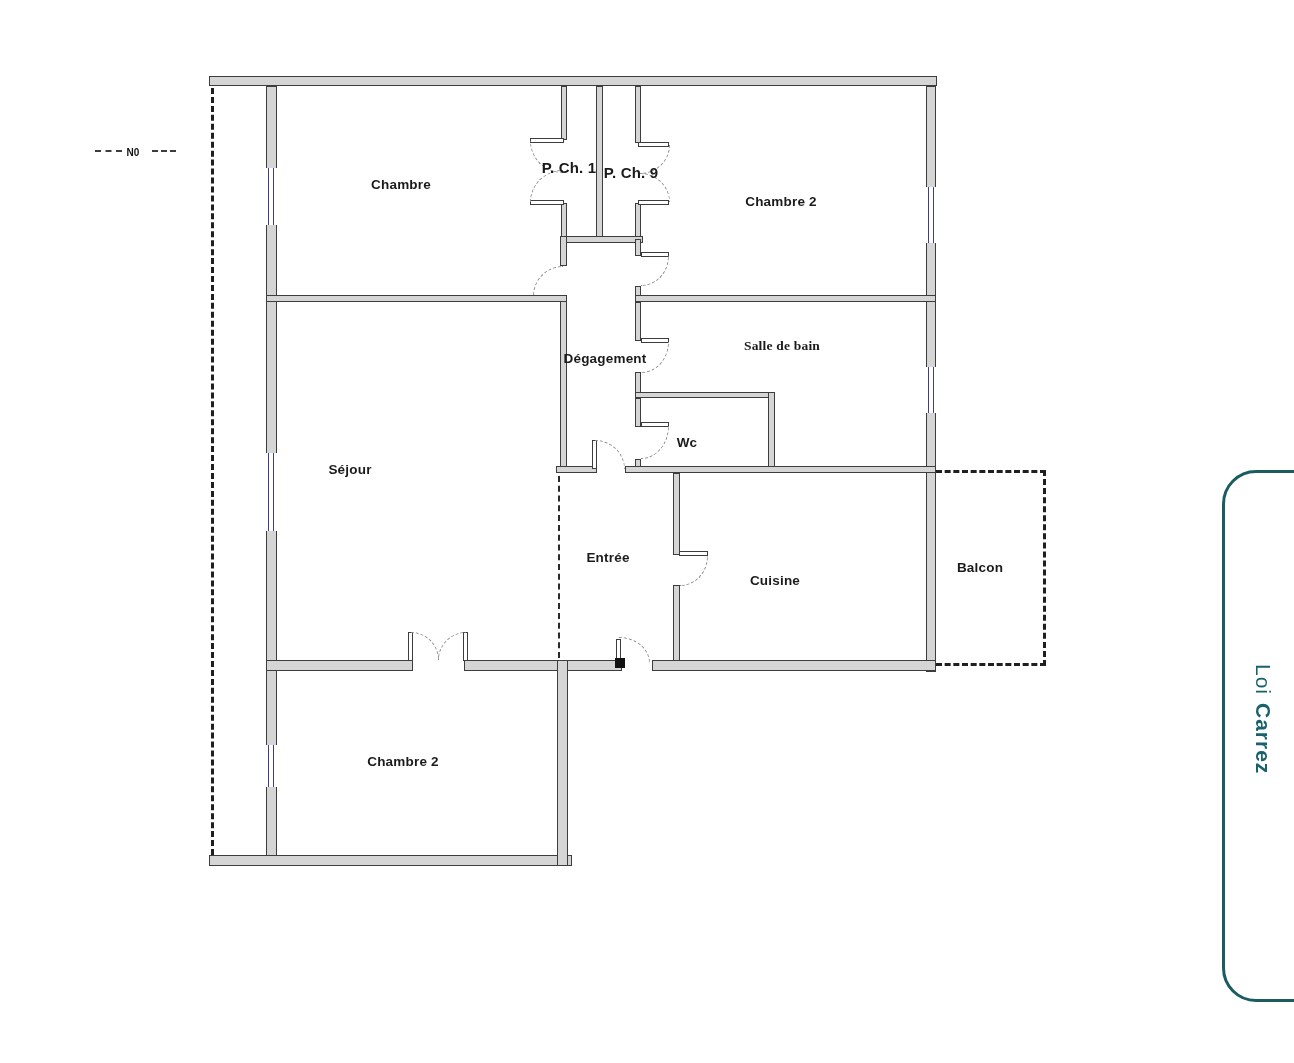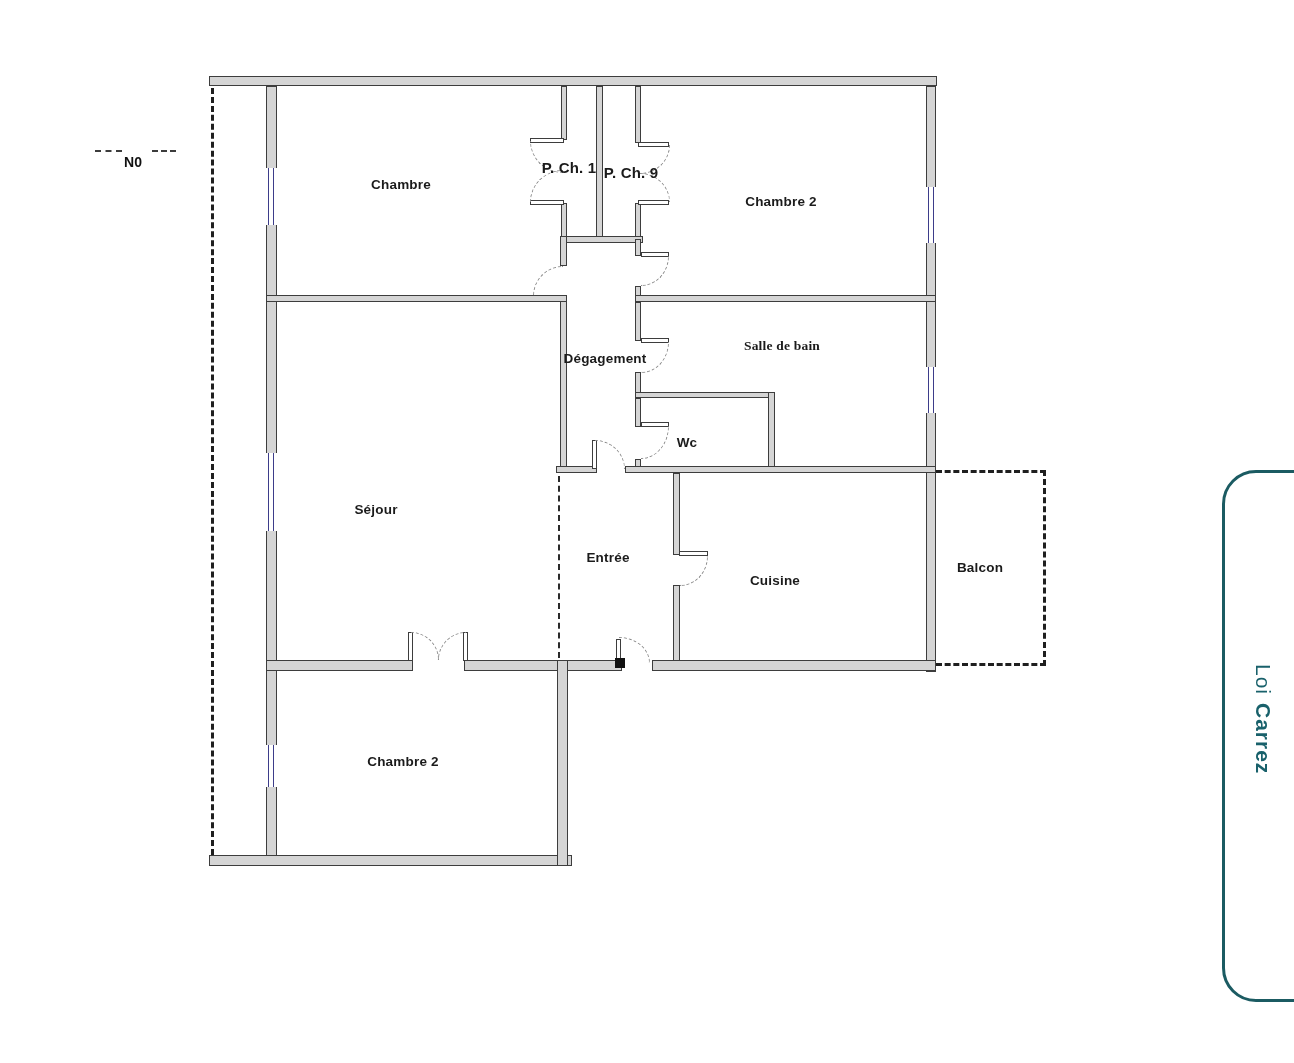--- a/index.html
+++ b/index.html
@@ -15,21 +15,21 @@
   .arc.tl{border-top:1.6px dashed #8c8c8c;border-left:1.6px dashed #8c8c8c;border-top-left-radius:100% 100%;}
   .arc.tr{border-top:1.6px dashed #8c8c8c;border-right:1.6px dashed #8c8c8c;border-top-right-radius:100% 100%;}
   .arc.bl{border-bottom:1.6px dashed #8c8c8c;border-left:1.6px dashed #8c8c8c;border-bottom-left-radius:100% 100%;}
   .arc.br{border-bottom:1.6px dashed #8c8c8c;border-right:1.6px dashed #8c8c8c;border-bottom-right-radius:100% 100%;}
   .dash-v{position:absolute;width:0;border-left:3px dashed #1f1f1f;}
   .dash-v.thin{border-left:2.5px dashed #2a2a2a;}
   .dash-h{position:absolute;height:0;border-top:3px dashed #1f1f1f;}
   .room-label{position:absolute;transform:translate(-50%,-50%);font-weight:700;font-size:13.5px;
               color:#1b1b1b;white-space:nowrap;letter-spacing:.2px;}
   .room-label.small{font-size:15px;}
-  .compass{position:absolute;transform:translate(-50%,-50%);font-weight:700;font-size:14px;color:#111;margin-top:10px;}
+  .compass{position:absolute;transform:translate(-50%,-50%);font-weight:700;font-size:10px;color:#111;}
   .compass-dash{position:absolute;height:0;border-top:2px dashed #3c3c3c;}
   .legend-frame{position:absolute;left:1222px;top:470px;width:140px;height:532px;
                 border:3px solid #1b5b62;border-radius:34px;box-sizing:border-box;}
   .legend-text{position:absolute;left:1251px;top:664px;writing-mode:vertical-rl;
                font-size:21px;color:#19616b;letter-spacing:1px;white-space:nowrap;}
   .legend-text .brand{font-weight:700;margin-top:8px;}
 </style>
 </head>
 <body>
 
@@ -127,21 +127,21 @@
   <div class="compass" style="left:133px;top:152px;">N0</div>
   <div class="compass-dash" style="left:152px;top:150px;width:24px;"></div>
 
   <div class="room-label" style="left:401px;top:184px;">Chambre</div>
   <div class="room-label small" style="left:569px;top:167px;">P. Ch. 1</div>
   <div class="room-label small" style="left:631px;top:172px;">P. Ch. 9</div>
   <div class="room-label" style="left:781px;top:201px;">Chambre 2</div>
   <div class="room-label" style="left:782px;top:346px;font-family:Liberation Serif, serif;">Salle de bain</div>
   <div class="room-label" style="left:605px;top:358px;text-align:right;">Dégagement</div>
   <div class="room-label" style="left:687px;top:442px;">Wc</div>
-  <div class="room-label" style="left:376px;top:469px;margin-top:40px;">Séjour</div>
+  <div class="room-label" style="left:350px;top:469px;">Séjour</div>
   <div class="room-label" style="left:608px;top:557px;">Entrée</div>
   <div class="room-label" style="left:775px;top:580px;">Cuisine</div>
   <div class="room-label" style="left:980px;top:567px;">Balcon</div>
   <div class="room-label" style="left:403px;top:761px;">Chambre 2</div>
 
   <div class="legend-frame"></div>
   <div class="legend-text">
     <span>Loi</span><span class="brand">Carrez</span>
   </div>
 

